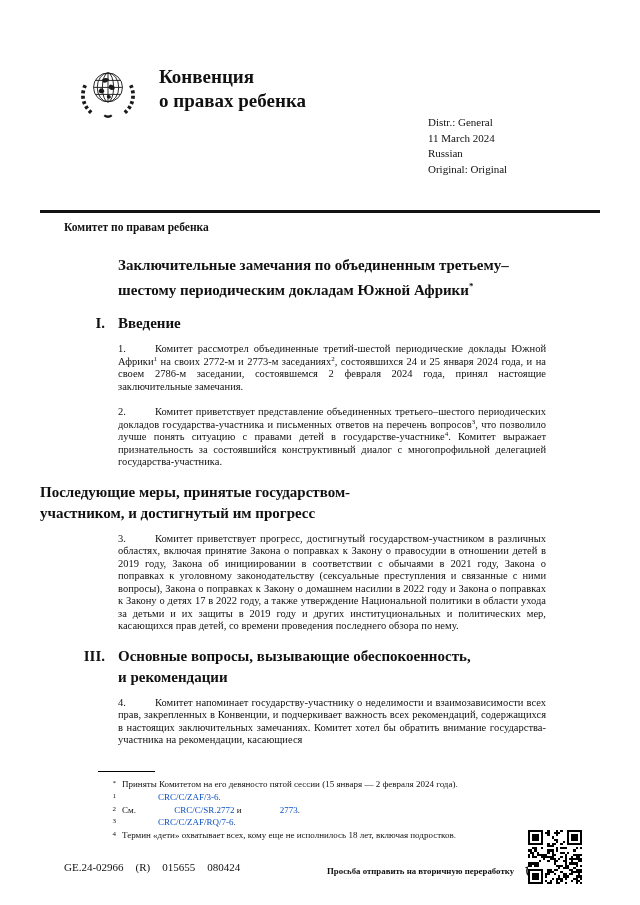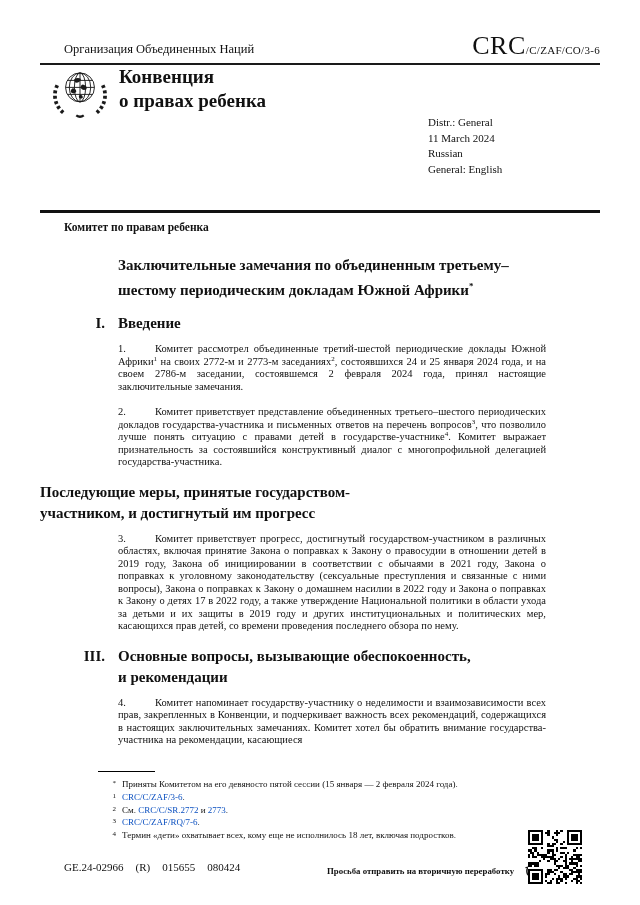--- a/index.html
+++ b/index.html
@@ -10,60 +10,56 @@
   
   .masthead-top{
     position:absolute;top:31px;left:40px;right:40px;
     display:flex;justify-content:space-between;align-items:flex-end;
     border-bottom:2px solid #1a1a1a;padding-bottom:2px;
   }
   .org-name{font-size:12.5px;margin-left:24px;padding-bottom:4px;}
   .doc-symbol{white-space:nowrap;}
   .sym-main{font-size:26px;letter-spacing:.5px;}
   .sym-suffix{font-size:11px;letter-spacing:.3px;}
-  .masthead-main{position:absolute;top:64px;left:52px;display:flex;}
+  .masthead-main{position:absolute;top:64px;left:80px;display:flex;gap:12px;}
   .emblem{width:56px;height:58px;}
   .masthead-title{margin-left:11px;margin-top:1px;font-weight:bold;font-size:19px;line-height:23.5px;}
   .distr-block{position:absolute;left:428px;top:71px;font-size:11px;line-height:15.5px;margin-top:44px;}
   
   .thick-rule{position:absolute;top:210px;left:40px;right:40px;height:2.5px;background:#121212;}
   .committee{position:absolute;top:221px;left:64px;font-size:11.5px;font-weight:bold;}
   
   .content{position:absolute;top:255px;left:40px;width:508px;}
   .doc-title{margin:0 0 12px 78px;width:402px;font-size:15px;font-weight:bold;line-height:21px;font-family:Liberation Serif, serif;}
   .doc-title sup{font-size:9px;}
   .sec-heading{display:flex;margin:6px 0 9px 0;font-weight:bold;font-size:15px;line-height:21px;}
   .sec-num{flex:0 0 78px;text-align:right;padding-right:13px;box-sizing:border-box;}
   .sec-text{width:360px;}
   .para{margin:0 0 13px 78px;width:428px;text-align:justify;font-size:10.5px;line-height:12.5px;}
   .pnum{display:inline-block;width:37px;}
   .para sup{font-size:7px;line-height:0;}
-  a.doclink{color:var(--link,#0b50c0);text-decoration:none;cursor:pointer;}
+  a.doclink{color:var(--link,#0b50c0);text-decoration:none;cursor:pointer;margin-left:36px;}
   
   .footnotes{position:absolute;left:96px;top:771px;width:440px;font-size:9px;line-height:12.8px;}
   .fn-rule{width:57px;border-top:1px solid #000;margin:0 0 6px 2px;}
   .fn-item{position:relative;padding-left:26px;}
   .fn-item .fn-marker{position:absolute;left:4px;top:-1px;width:16px;text-align:right;font-size:7px;}
   
   .docket{position:absolute;left:64px;top:861px;font-size:11px;}
   .docket span{margin-right:12px;}
   .recycle-wrap{position:absolute;left:296px;top:858px;display:flex;align-items:center;}
   .recycle-text{font-size:8.8px;font-weight:bold;width:192px;line-height:10px;padding-left:31px;}
   .recycle-icon{width:26px;height:26px;margin-left:3px;}
   .qr{position:absolute;left:528px;top:828px;width:54px;height:58px;}
 </style>
 </head>
 <body>
 
 <div class="page">
 
-  <div class="masthead-top">
-    <span class="org-name">Организация Объединенных Наций</span>
-    <span class="doc-symbol"><span class="sym-main">CRC</span><span class="sym-suffix">/C/ZAF/CO/3-6</span></span>
-  </div>
 
   <div class="masthead-main">
     <span class="emblem">
       <svg viewBox="0 0 60 62" width="56" height="58">
         <g fill="none" stroke="#1a1a1a" stroke-width="1">
           <circle cx="30" cy="25" r="15.5"></circle>
           <ellipse cx="30" cy="25" rx="6" ry="15.5"></ellipse>
           <ellipse cx="30" cy="25" rx="11.5" ry="15.5"></ellipse>
           <line x1="14.5" y1="25" x2="45.5" y2="25"></line>
           <line x1="16.5" y1="17.5" x2="43.5" y2="17.5"></line>
@@ -86,21 +82,21 @@
     <span class="masthead-title">
       <div>Конвенция</div>
       <div>о правах ребенка</div>
     </span>
   </div>
 
   <div class="distr-block">
     <div>Distr.: General</div>
     <div>11 March 2024</div>
     <div>Russian</div>
-    <div>General: English</div>
+    <div>Original: Original</div>
   </div>
 
   <div class="thick-rule"></div>
 
   <div class="committee">Комитет по правам ребенка</div>
 
   <main class="content">
     <h1 class="doc-title"><span>Заключительные замечания по объединенным третьему–шестому периодическим докладам Южной Африки</span><sup>*</sup></h1>
     <div id="sections">
         <div class="sec-heading">

